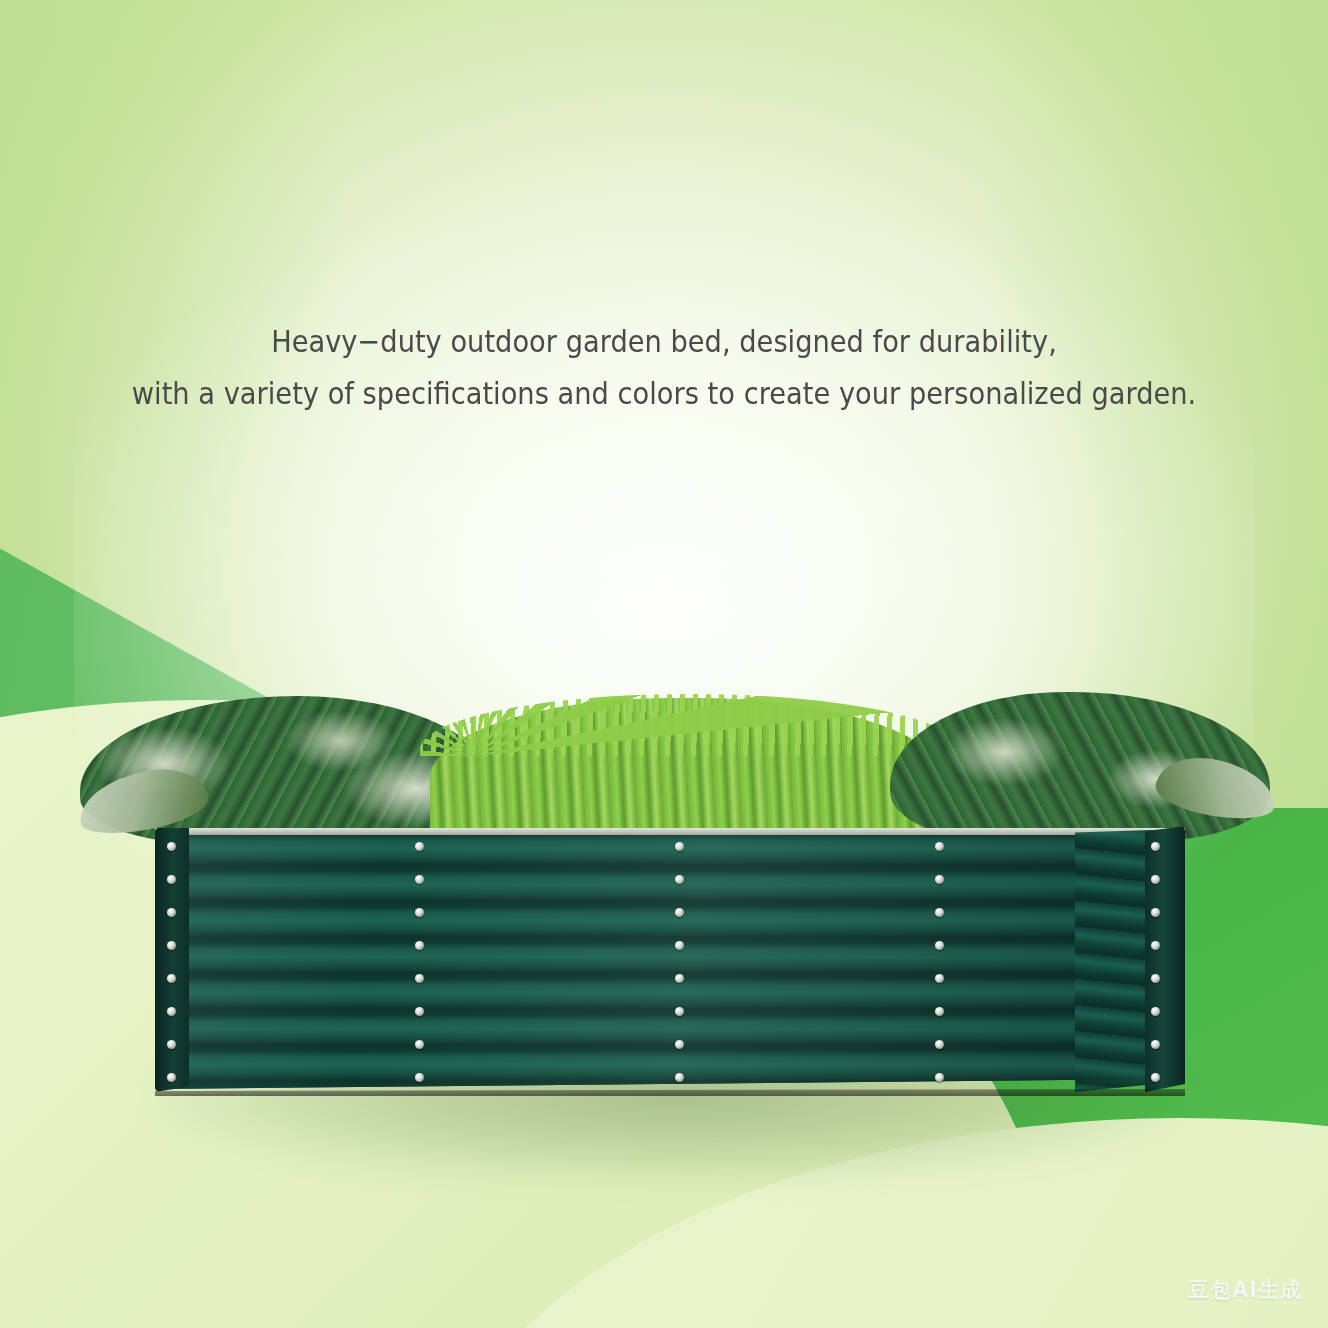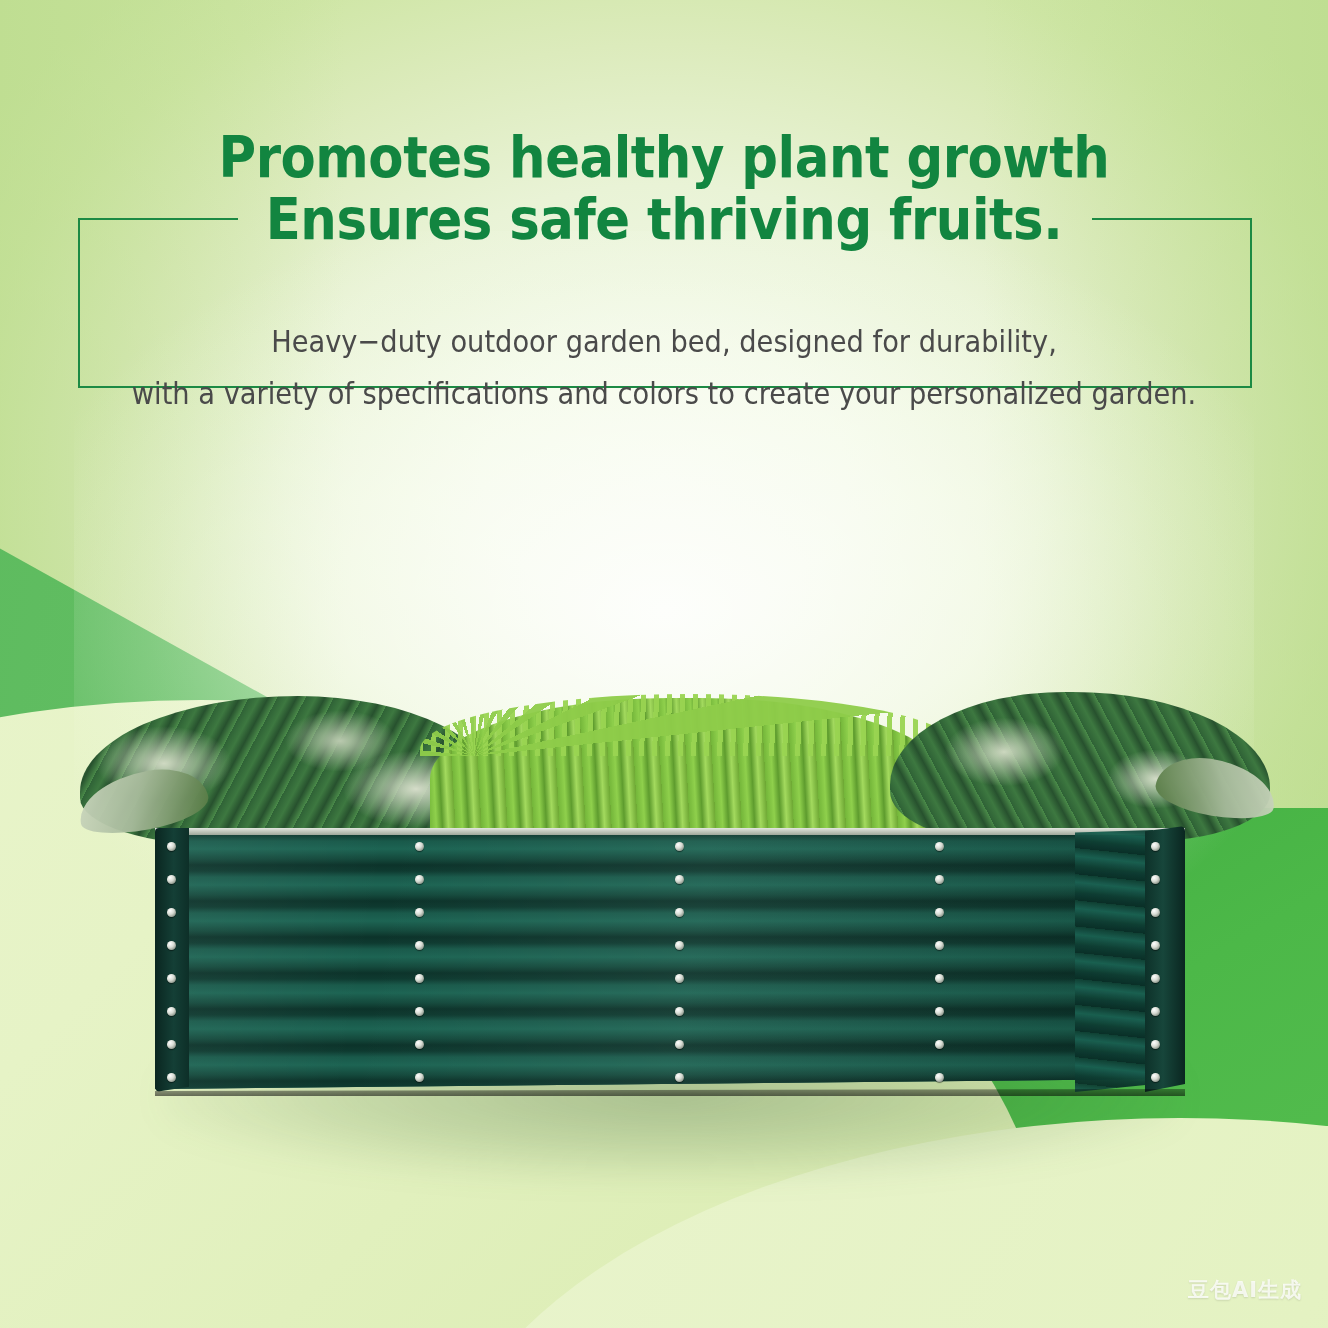--- a/index.html
+++ b/index.html
@@ -390,29 +390,20 @@
 <div id="poster">
 
   <div class="bg-base"></div>
   <div class="bg-vignette"></div>
   <div class="wedge-left"></div>
   <div class="wedge-right"></div>
   <div class="oval-pale"></div>
   <div class="oval-pale-right"></div>
   <div class="bg-glow"></div>
 
-  <div class="headline-zone">
-    <div class="frame"></div>
-    <div class="frame-top-left"></div>
-    <div class="frame-top-right"></div>
-    <div class="headline">
-      <span class="line">Promotes healthy plant growth</span>
-      <span class="line">Ensures safe thriving fruits.</span>
-    </div>
-  </div>
 
   <div class="subtitle">
     <span class="line">Heavy−duty outdoor garden bed, designed for durability,</span>
     <span class="line">with a variety of specifications and colors to create your personalized garden.</span>
   </div>
 
   <div class="ground-shadow"></div>
 
   <div class="product">
 

